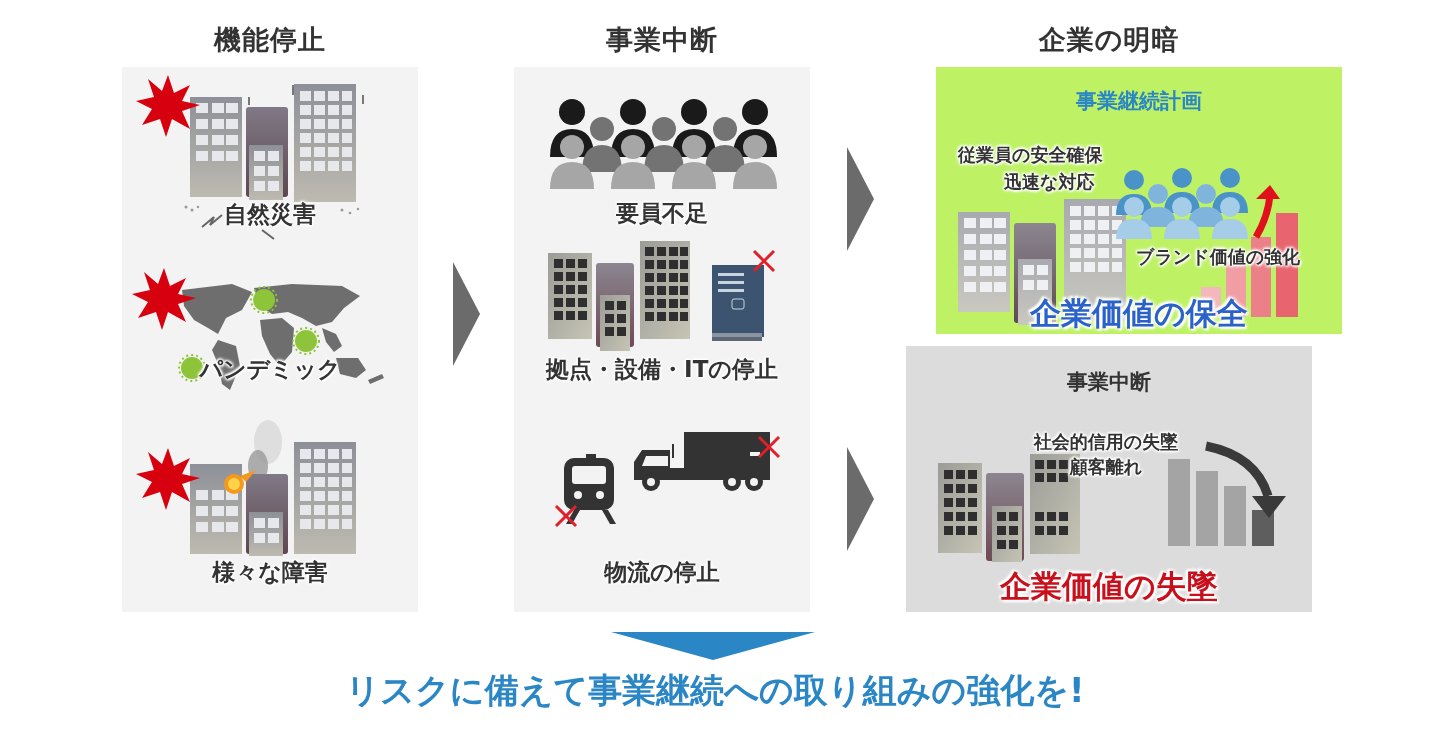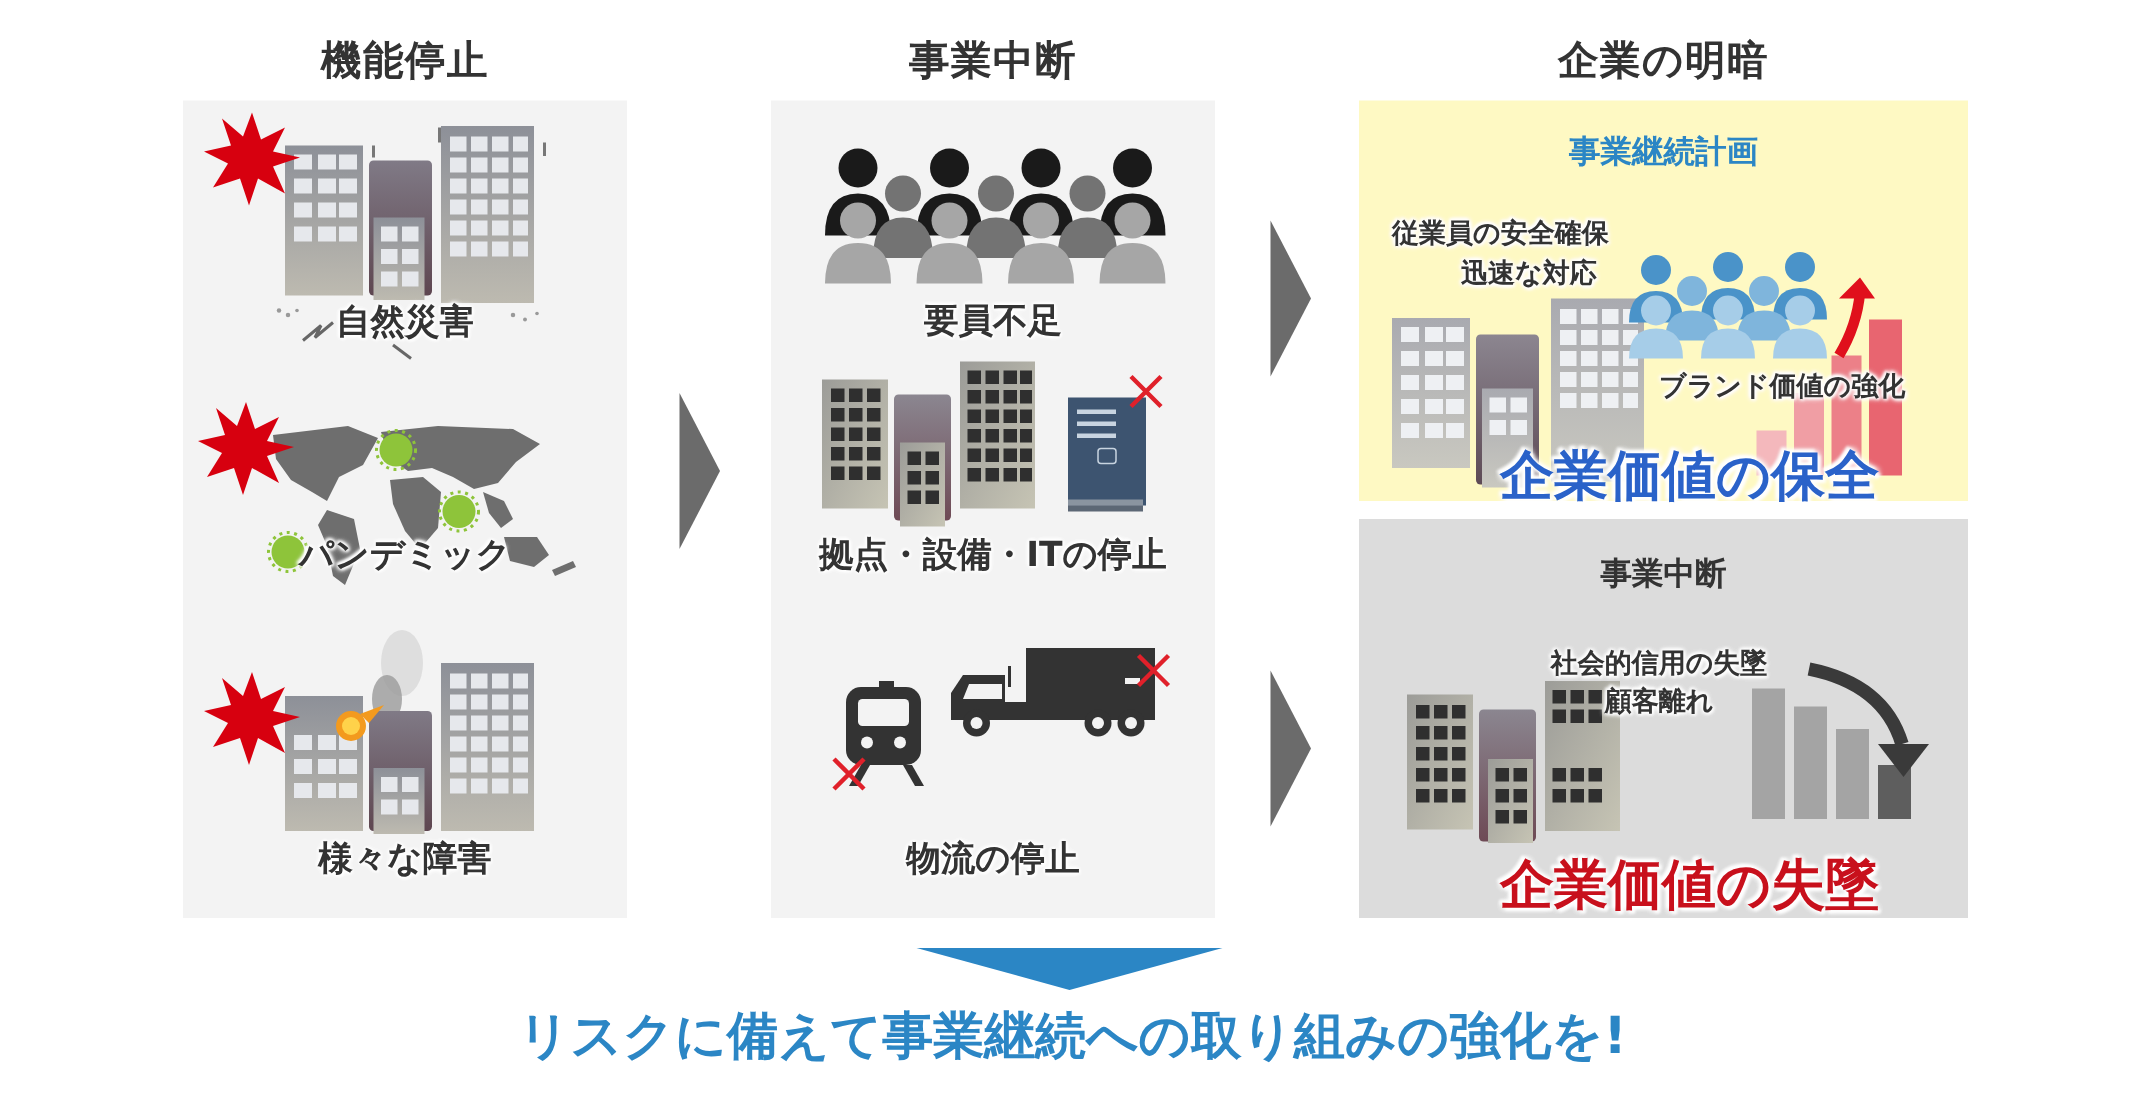--- a/index.html
+++ b/index.html
@@ -4,21 +4,21 @@
 <style>
   * { box-sizing: border-box; margin: 0; padding: 0; }
   html, body { width: 1430px; height: 738px; background: #ffffff; overflow: hidden; }
   body { position: relative; font-family: "DejaVu Sans", "Liberation Sans", sans-serif; color: #333; }
   .col-title { position: absolute; top: 22px; font-size: 27px; font-weight: bold; color: #333; text-align: center; width: 300px; letter-spacing: 1px; }
   .box { position: absolute; background: #f3f3f3; }
   .lbl { position: absolute; font-size: 23px; font-weight: bold; color: #333; text-align: center; white-space: nowrap;
          text-shadow: 0 0 3px #fff, 0 0 3px #fff, 0 0 4px #fff, 0 0 4px #fff, 1px 1px 2px #fff, -1px -1px 2px #fff; }
   .tri-right { position: absolute; width: 0; height: 0; border-top: 52px solid transparent; border-bottom: 52px solid transparent; border-left: 27px solid #6b6b6b; }
   .sub { position: absolute; font-size: 21px; font-weight: bold; text-align: center; white-space: nowrap; }
-  .big { position: absolute; font-size: 36px; font-weight: bold; white-space: nowrap;
+  .big { position: absolute; font-size: 31px; font-weight: bold; white-space: nowrap;
          text-shadow: 0 0 4px #fff, 0 0 4px #fff, 0 0 5px #fff, 2px 2px 2px #fff, -2px -2px 2px #fff; }
   svg { position: absolute; overflow: visible; }
 </style>
 </head>
 <body>
 
 <div class="col-title" style="left:120px;">機能停止</div>
 <div class="col-title" style="left:512px;">事業中断</div>
 <div class="col-title" style="left:959px;">企業の明暗</div>
 
@@ -324,21 +324,21 @@
       <line x1="42" y1="84" x2="62" y2="104"></line>
         <line x1="62" y1="84" x2="42" y2="104"></line>
     </g>
   </svg>
   <div class="lbl" style="left:0; width:296px; top:490px;">物流の停止</div>
 </div>
 
 <div class="tri-right" style="left:847px; top:147px;"></div>
 <div class="tri-right" style="left:847px; top:447px;"></div>
 
-<div class="box" style="left:906px; top:67px; width:406px; height:267px; background:#fef9c3;">
+<div class="box" style="left:936px; top:67px; width:406px; height:267px; background:#bef264;">
   <div class="sub" style="left:0; width:406px; top:20px; color:#2b86c5;">事業継続計画</div>
 
   <svg style="left:0; top:0;" width="406" height="267">
     <defs>
       <linearGradient id="bldLight" x1="0" y1="0" x2="0" y2="1">
         <stop offset="0" stop-color="#a9aab0"></stop>
           <stop offset="1" stop-color="#c9c8c0"></stop>
       </linearGradient>
       <linearGradient id="bldLightD" x1="0" y1="0" x2="0" y2="1">
         <stop offset="0" stop-color="#8c8690"></stop>

